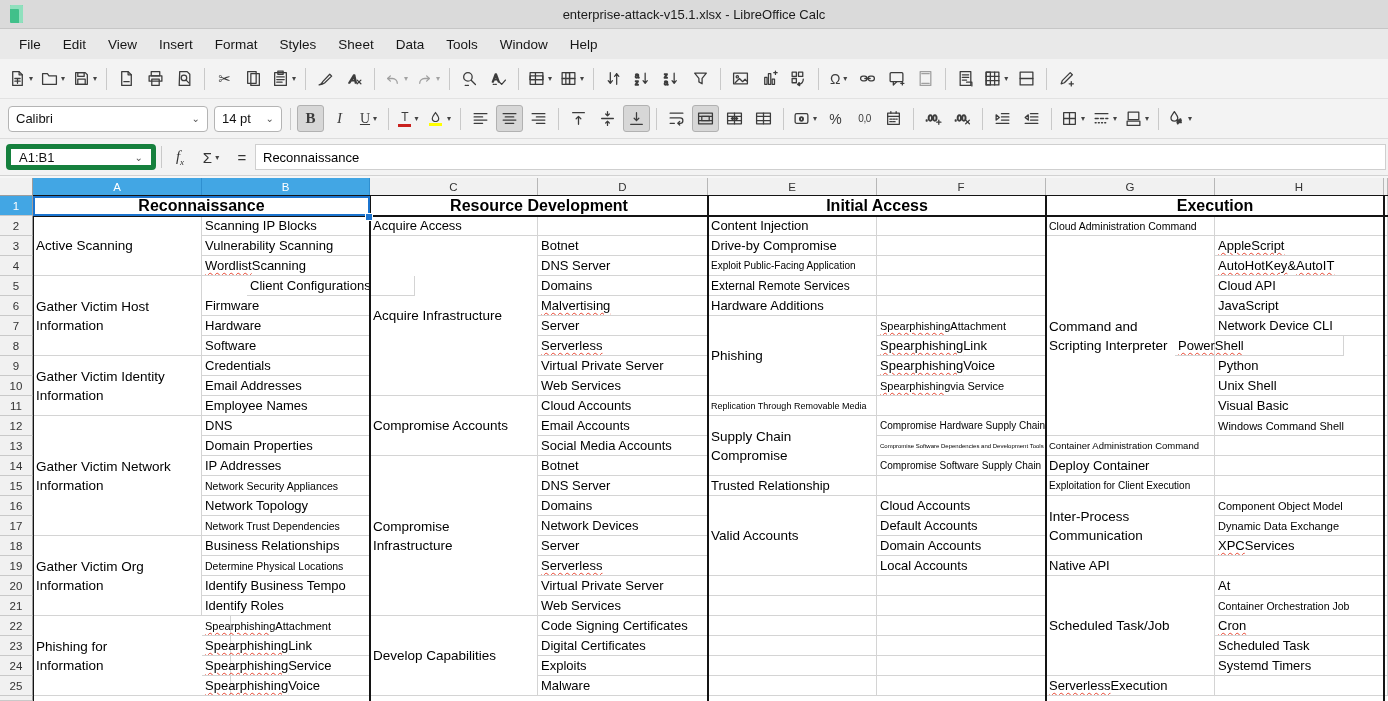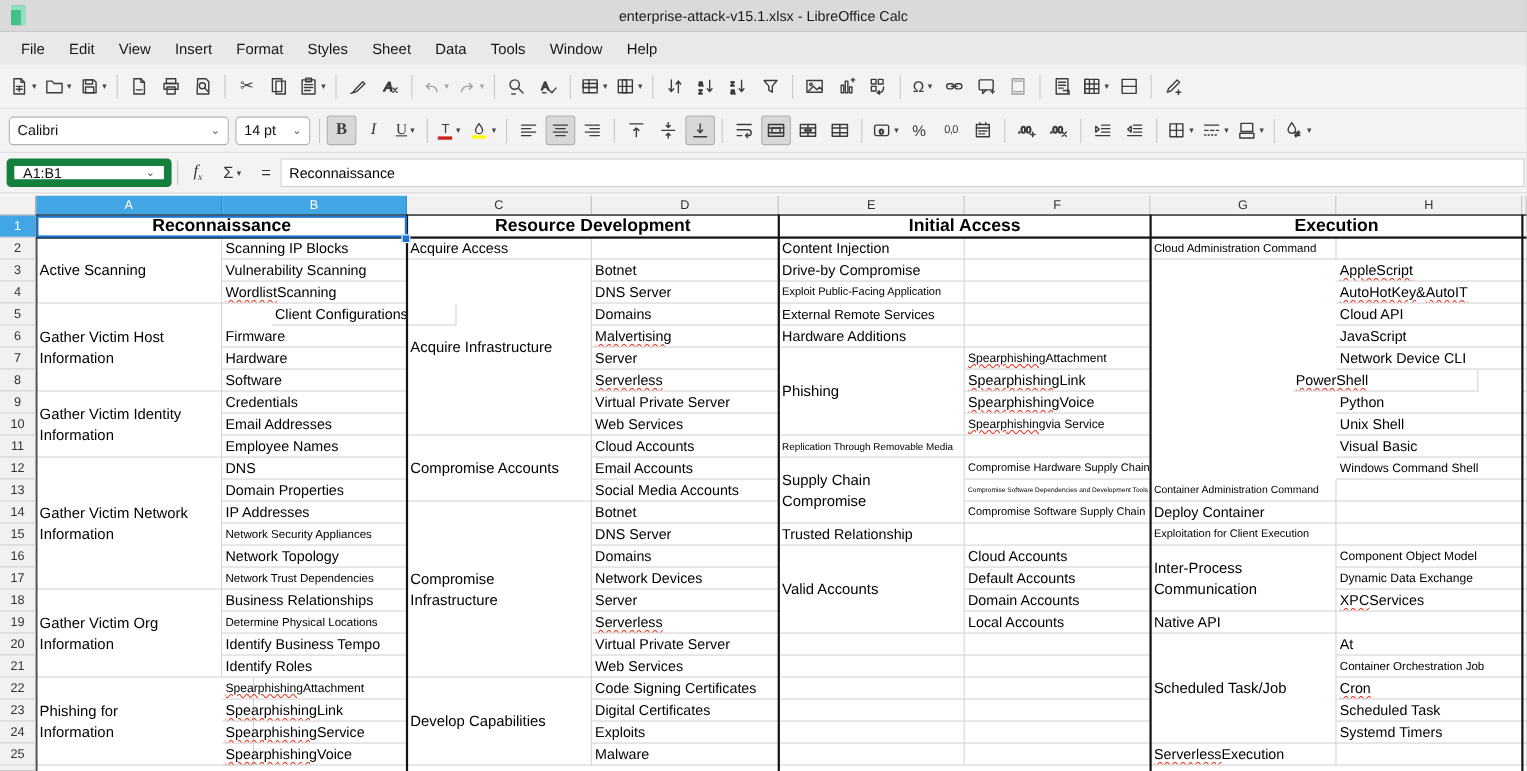--- a/index.html
+++ b/index.html
@@ -28,21 +28,21 @@
   .dd{font-size:8px;color:#444;margin-left:3px;}
   .sep{width:1px;height:22px;background:#c9c9c9;margin:0 5px;flex:none;}
   .combo{height:26px;background:#fff;border:1px solid #b4b4b4;border-radius:4px;display:flex;
          align-items:center;justify-content:space-between;padding:0 7px;font-size:13px;color:#111;
          box-sizing:border-box;margin:0 3px;}
   .combo .caret{font-size:10px;color:#555;margin-left:8px;}
   .colorbar{display:block;width:13px;height:3px;margin-top:1px;}
   .stackicon{display:flex;flex-direction:column;align-items:center;line-height:1;}
   
   .formulabar{height:36px;background:#f3f3f3;border-bottom:1px solid #d2d2d2;display:flex;align-items:center;}
-  .namebox{width:150px;height:26px;background:#fff;border:7px solid #15803d;border-radius:4px;
+  .namebox{width:150px;height:26px;background:#fff;border:5px solid #15803d;border-radius:4px;
            margin-left:6px;display:flex;align-items:center;justify-content:space-between;
            padding:0 8px;font-size:13px;color:#111;box-sizing:border-box;}
   .fb-btn{height:26px;width:26px;display:flex;align-items:center;justify-content:center;color:#333;}
   .fb-fx{font-family:"Liberation Serif",serif;font-style:italic;font-size:15px;}
   .fb-fx sub{font-size:9px;}
   .formula-input{flex:1;height:26px;margin-right:2px;background:#fff;border:1px solid #cfcfcf;
                  font-family:"Liberation Sans",sans-serif;font-size:13px;color:#000;padding:0 7px;
                  box-sizing:border-box;outline:none;}
   .fb-spacer{height:6px;background:#f6f6f6;}
   
@@ -913,20 +913,22 @@
       </div>
       <div class="cell" style="left: 877px; top: 358px; width: 169px; height: 20px;">
         <span>Domain Accounts</span>
       </div>
       <div class="cell" style="left: 877px; top: 378px; width: 169px; height: 20px;">
         <span>Local Accounts</span>
       </div>
       <div class="cell" style="left: 1046px; top: 38px; width: 169px; height: 20px; font-size: 10.5px;">
         <span>Cloud Administration Command</span>
       </div>
+      <div class="cell group" style="left: 1046px; top: 58px; width: 169px; height: 200px;"><span>Command and
+Scripting Interpreter</span></div>
       <div class="cell" style="left: 1046px; top: 258px; width: 169px; height: 20px; font-size: 9.5px;">
         <span>Container Administration Command</span>
       </div>
       <div class="cell" style="left: 1046px; top: 278px; width: 169px; height: 20px;">
         <span>Deploy Container</span>
       </div>
       <div class="cell" style="left: 1046px; top: 298px; width: 169px; height: 20px; font-size: 10px;">
         <span>Exploitation for Client Execution</span>
       </div>
       <div class="cell group" style="left: 1046px; top: 318px; width: 169px; height: 60px;"><span>Inter-Process

